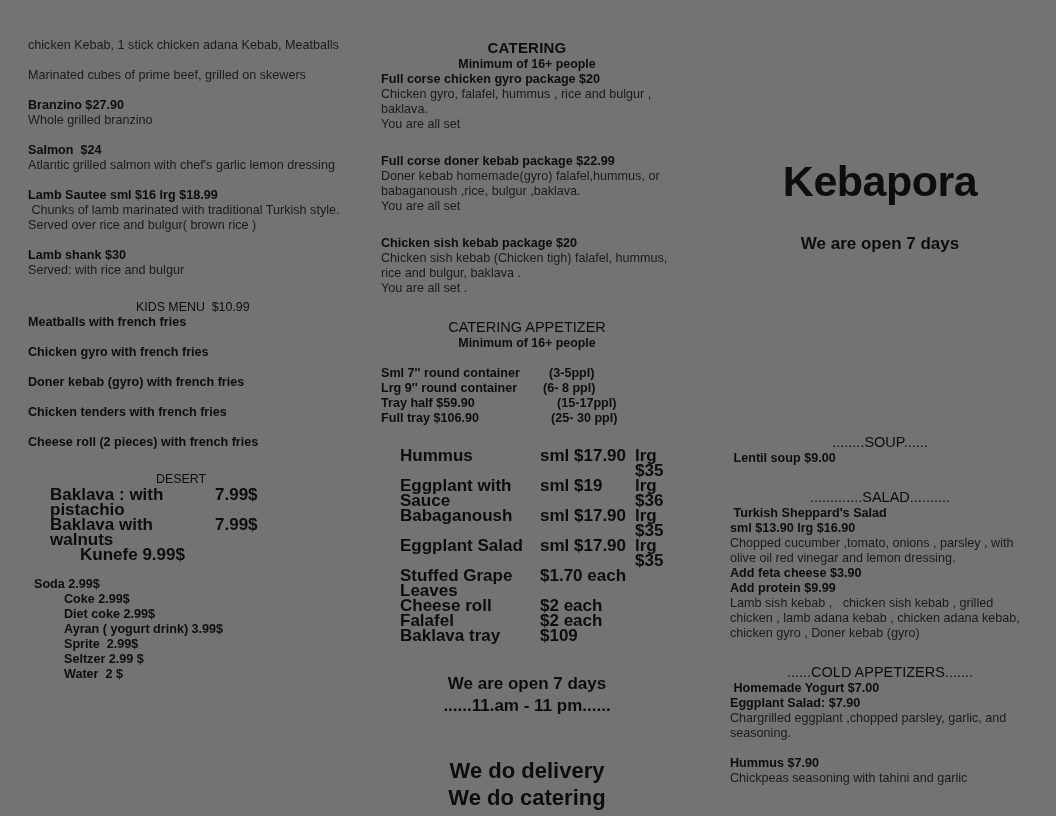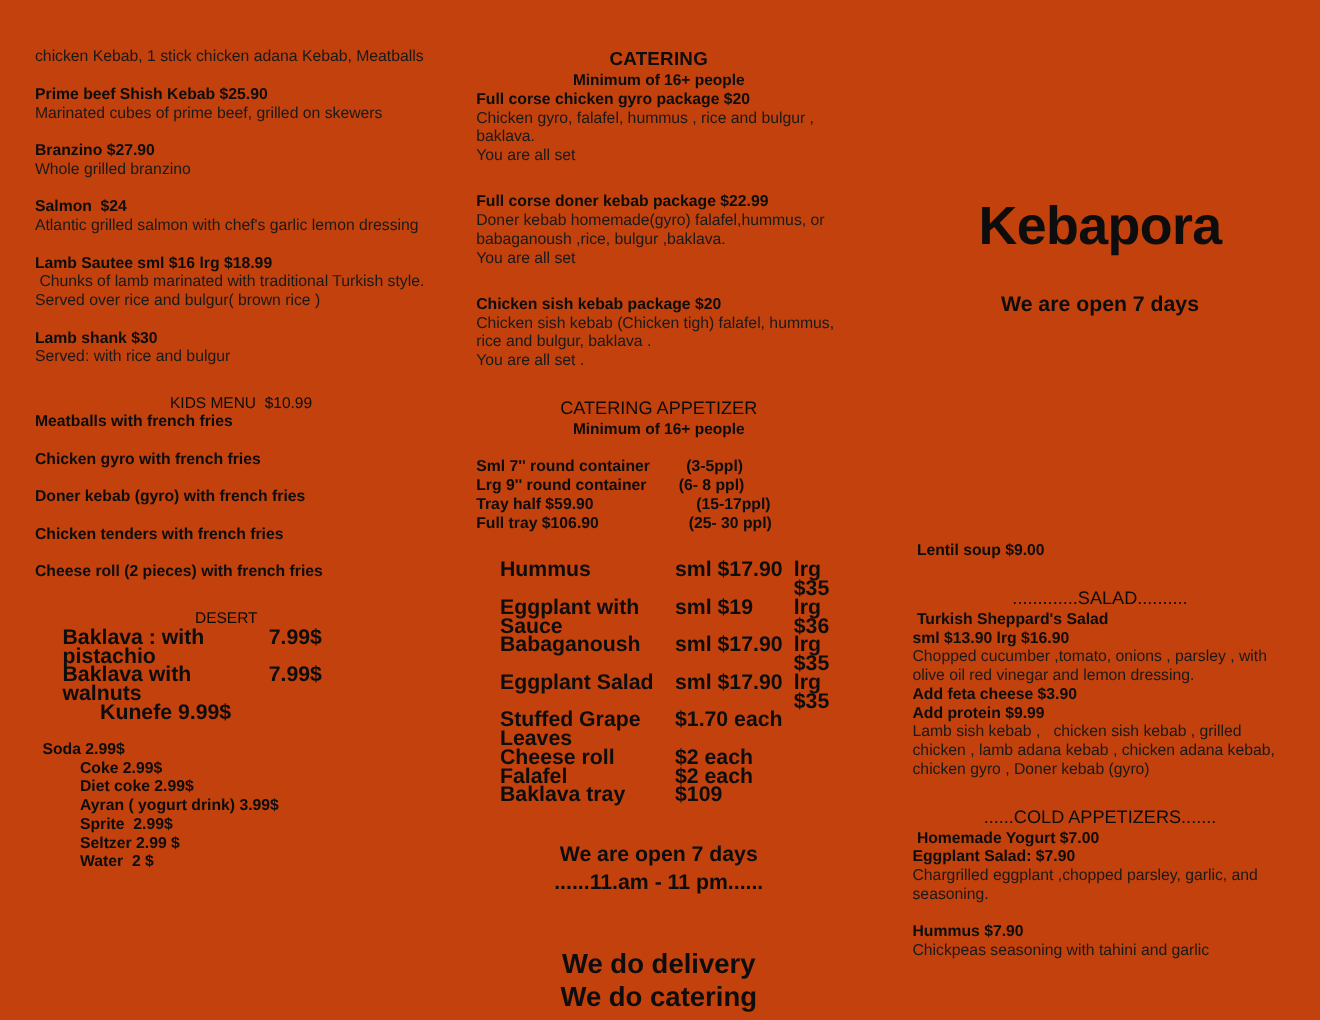--- a/index.html
+++ b/index.html
@@ -13,21 +13,21 @@
     height: 816px;
     font-family: "Liberation Sans", sans-serif;
     color: #0d0d0d;
     position: relative;
     overflow: hidden;
   }
   .page {
     position: relative;
     width: 1056px;
     height: 816px;
-    background: #c2410c;
+    background: #737373;
   }
   .col {
     position: absolute;
     top: 0;
   }
   
   #col-left   { left: 28px;  width: 330px; }
   #col-mid    { left: 381px; width: 292px; }
   #col-right  { left: 730px; width: 300px; }
 
@@ -129,21 +129,20 @@
 <body>
 
 <div class="page">
 
   <div class="col" id="col-left" style="top:38px;">
 
     <div class="ln desc">chicken Kebab, 1 stick chicken adana Kebab, Meatballs</div>
     <div class="gap-md"></div>
 
     <div>
-      <div class="ln b">Prime beef Shish Kebab $25.90</div>
       <div class="ln desc">Marinated cubes of prime beef, grilled on skewers</div>
     </div>
     <div class="gap-md"></div>
 
     <div>
       <div class="ln b">Branzino $27.90</div>
       <div class="ln desc">Whole grilled branzino</div>
     </div>
     <div class="gap-md"></div>
 
@@ -316,20 +315,21 @@
 
   <div id="brand">
     <div class="name">Kebapora</div>
     <div class="hours-wrap">
       <div class="hours-line">We are open 7 days</div>
     </div>
   </div>
 
   <div class="col" id="col-right" style="top:433px;">
 
+    <div class="sec-head-thin" style="text-align:center;">........SOUP......</div>
     <div class="ln b"> Lentil soup $9.00</div>
 
     <div class="gap-lg"></div>
 
     <div class="sec-head-thin" style="text-align:center;">.............SALAD..........</div>
     <div class="ln b"> Turkish Sheppard's Salad</div>
     <div class="ln b">sml $13.90 lrg $16.90</div>
     <div class="ln desc">Chopped cucumber ,tomato, onions , parsley , with olive oil red vinegar and lemon dressing.</div>
     <div class="ln b">Add feta cheese $3.90</div>
     <div class="ln b">Add protein $9.99</div>

